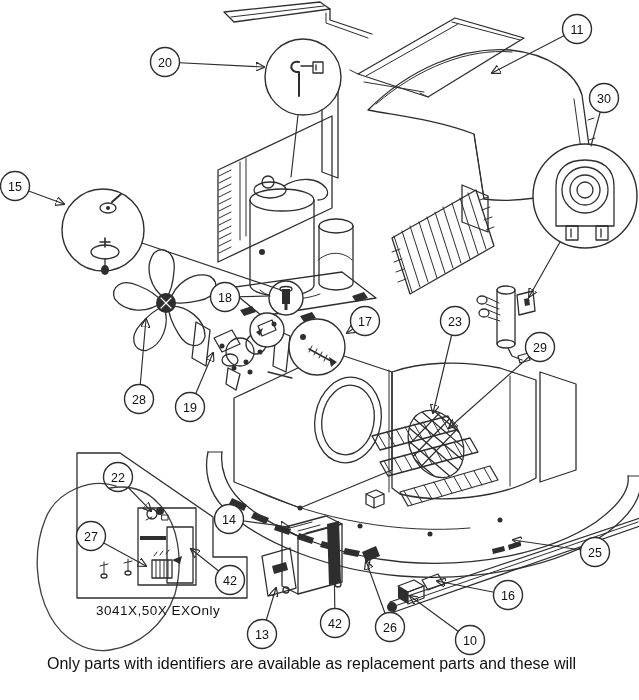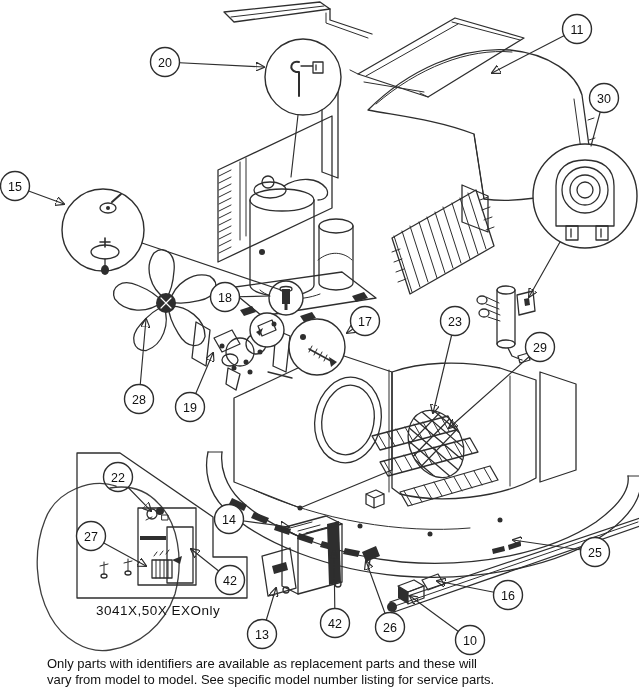--- a/index.html
+++ b/index.html
@@ -27,21 +27,21 @@
     stroke:none;fill:var(--text);
     font-family:"Liberation Sans", sans-serif;
   }
   svg#diagram text.callout-num{font-size:12.5px;}
   svg#diagram text.inset-label{font-size:13.5px;letter-spacing:.5px;}
   #arrowhead path{fill:var(--line);stroke:none;}
   .red-annot{stroke:var(--red);stroke-width:8.5;fill:none;
     stroke-linecap:round;stroke-linejoin:round;opacity:.92;}
   .caption{
     position:absolute;left:47px;top:656px;width:575px;
-    font-size:13px;line-height:16px;color:var(--text);
+    font-size:16px;line-height:16px;color:var(--text);
   }
 </style>
 </head>
 <body>
 
 <div class="stage">
   <svg id="diagram" width="639" height="700" viewBox="0 0 639 700">
     <defs>
       <marker id="arrowhead" viewBox="0 0 10 10" refX="9" refY="5" markerWidth="8" markerHeight="8" orient="auto-start-reverse">
         <path d="M0,0 L10,5 L0,10 Z"></path>
@@ -383,15 +383,14 @@
           <circle cx="595" cy="552" r="14.5" class="callout-circle"></circle>
           <text x="595" y="556.5" text-anchor="middle" class="callout-num">25</text>
         </g>
       </g>
 
     <path class="red-annot" d="M116,486 C92,478 56,490 45,520 C33,550 35,588 50,616 C62,638 86,654 110,650 C138,646 164,626 175,594 C184,560 178,522 158,503 C145,489 128,485 110,488"></path>
   </svg>
 
   <div class="caption">
     <div>Only parts with identifiers are available as replacement parts and these will</div>
-    <div>vary from model to model. See specific model number listing for service parts.</div>
   </div>
 </div>
 
 </body></html>

